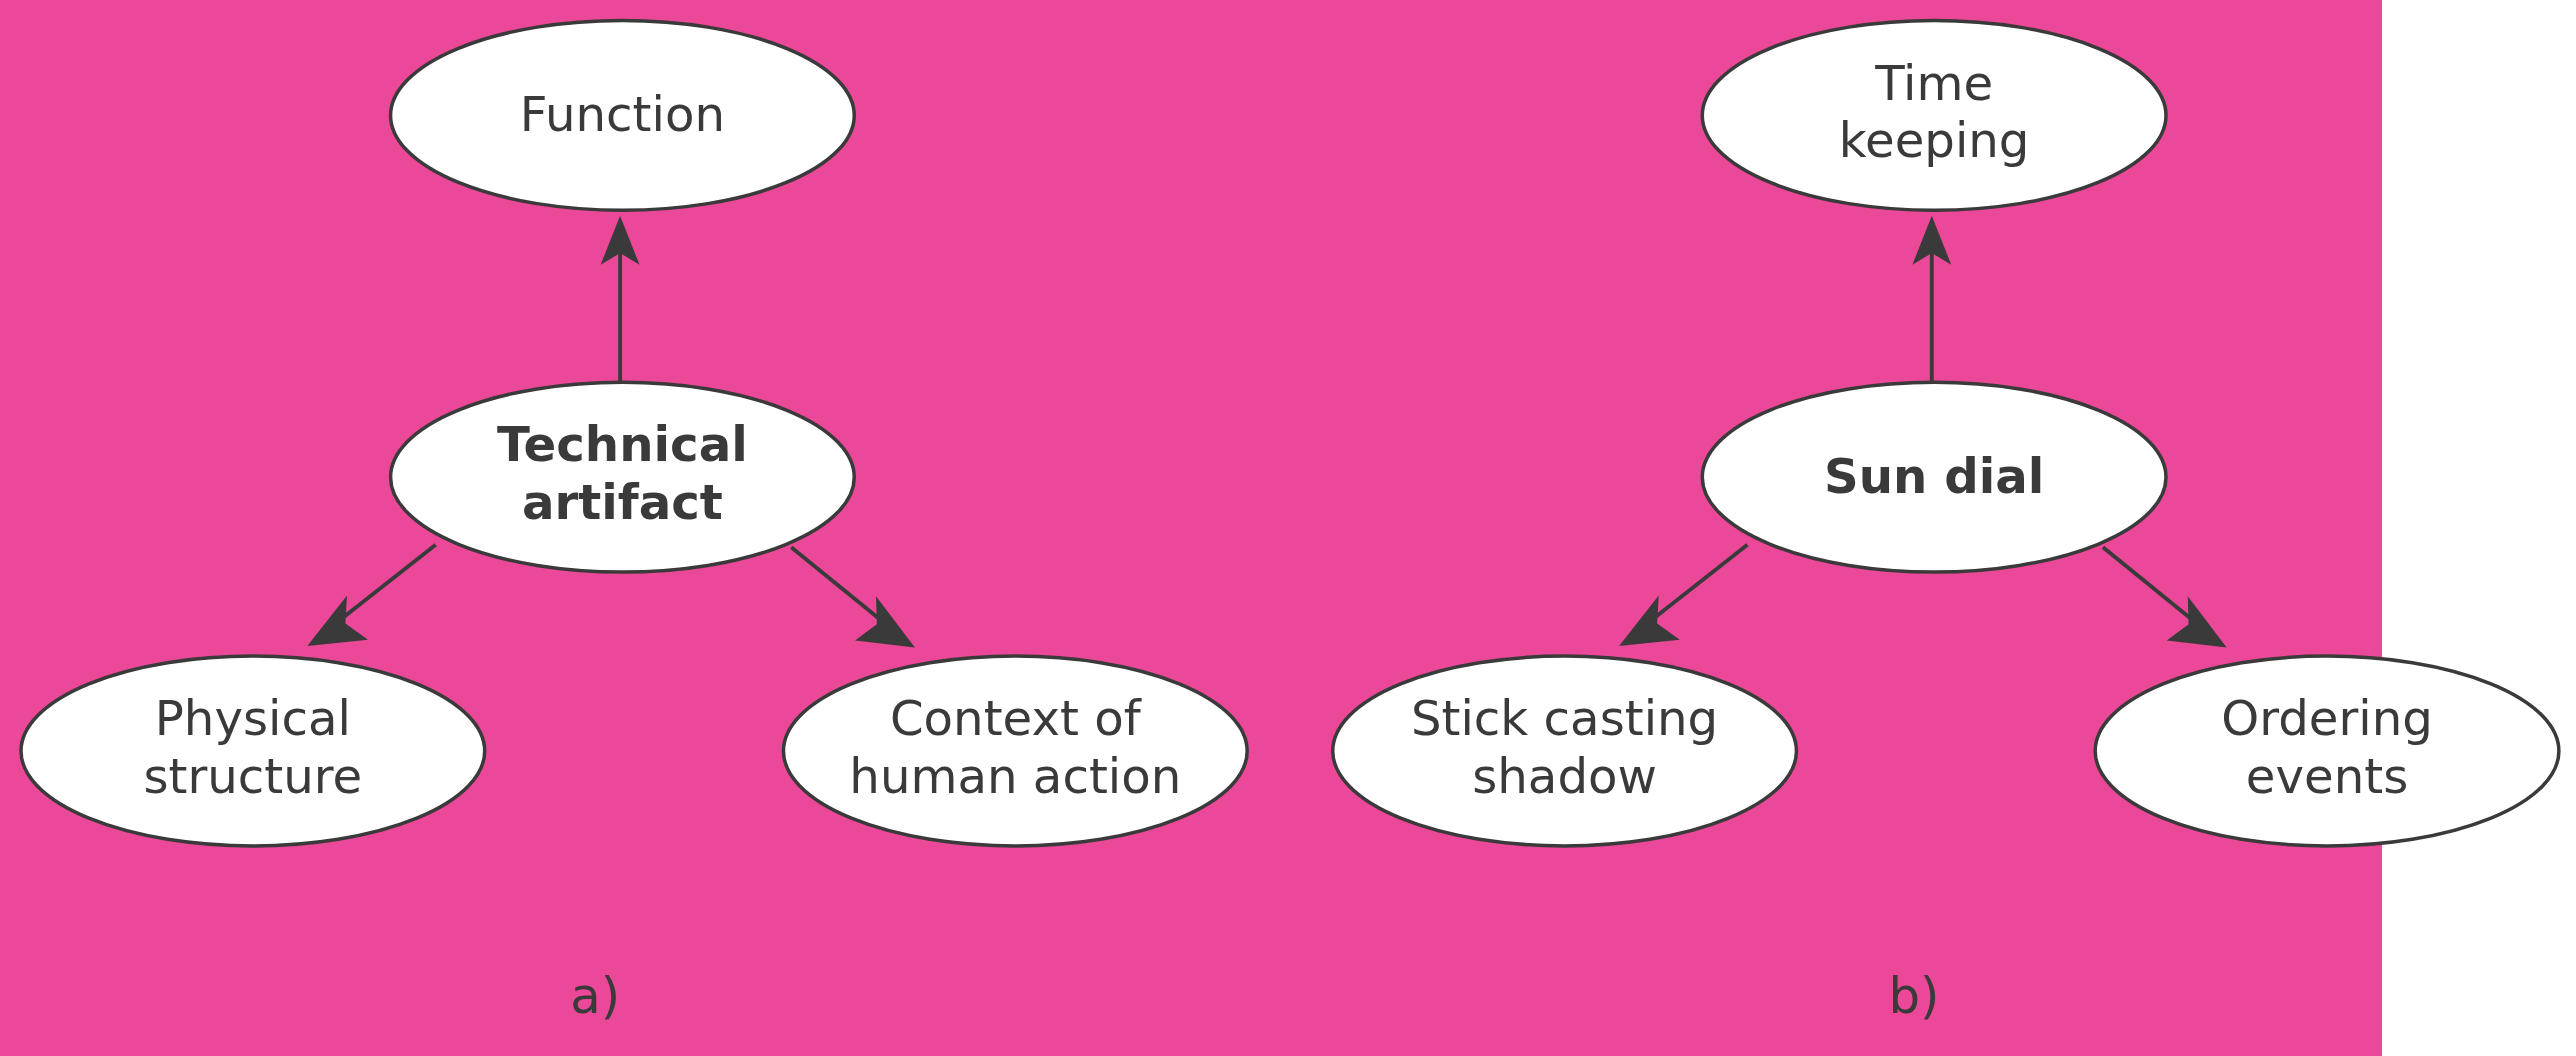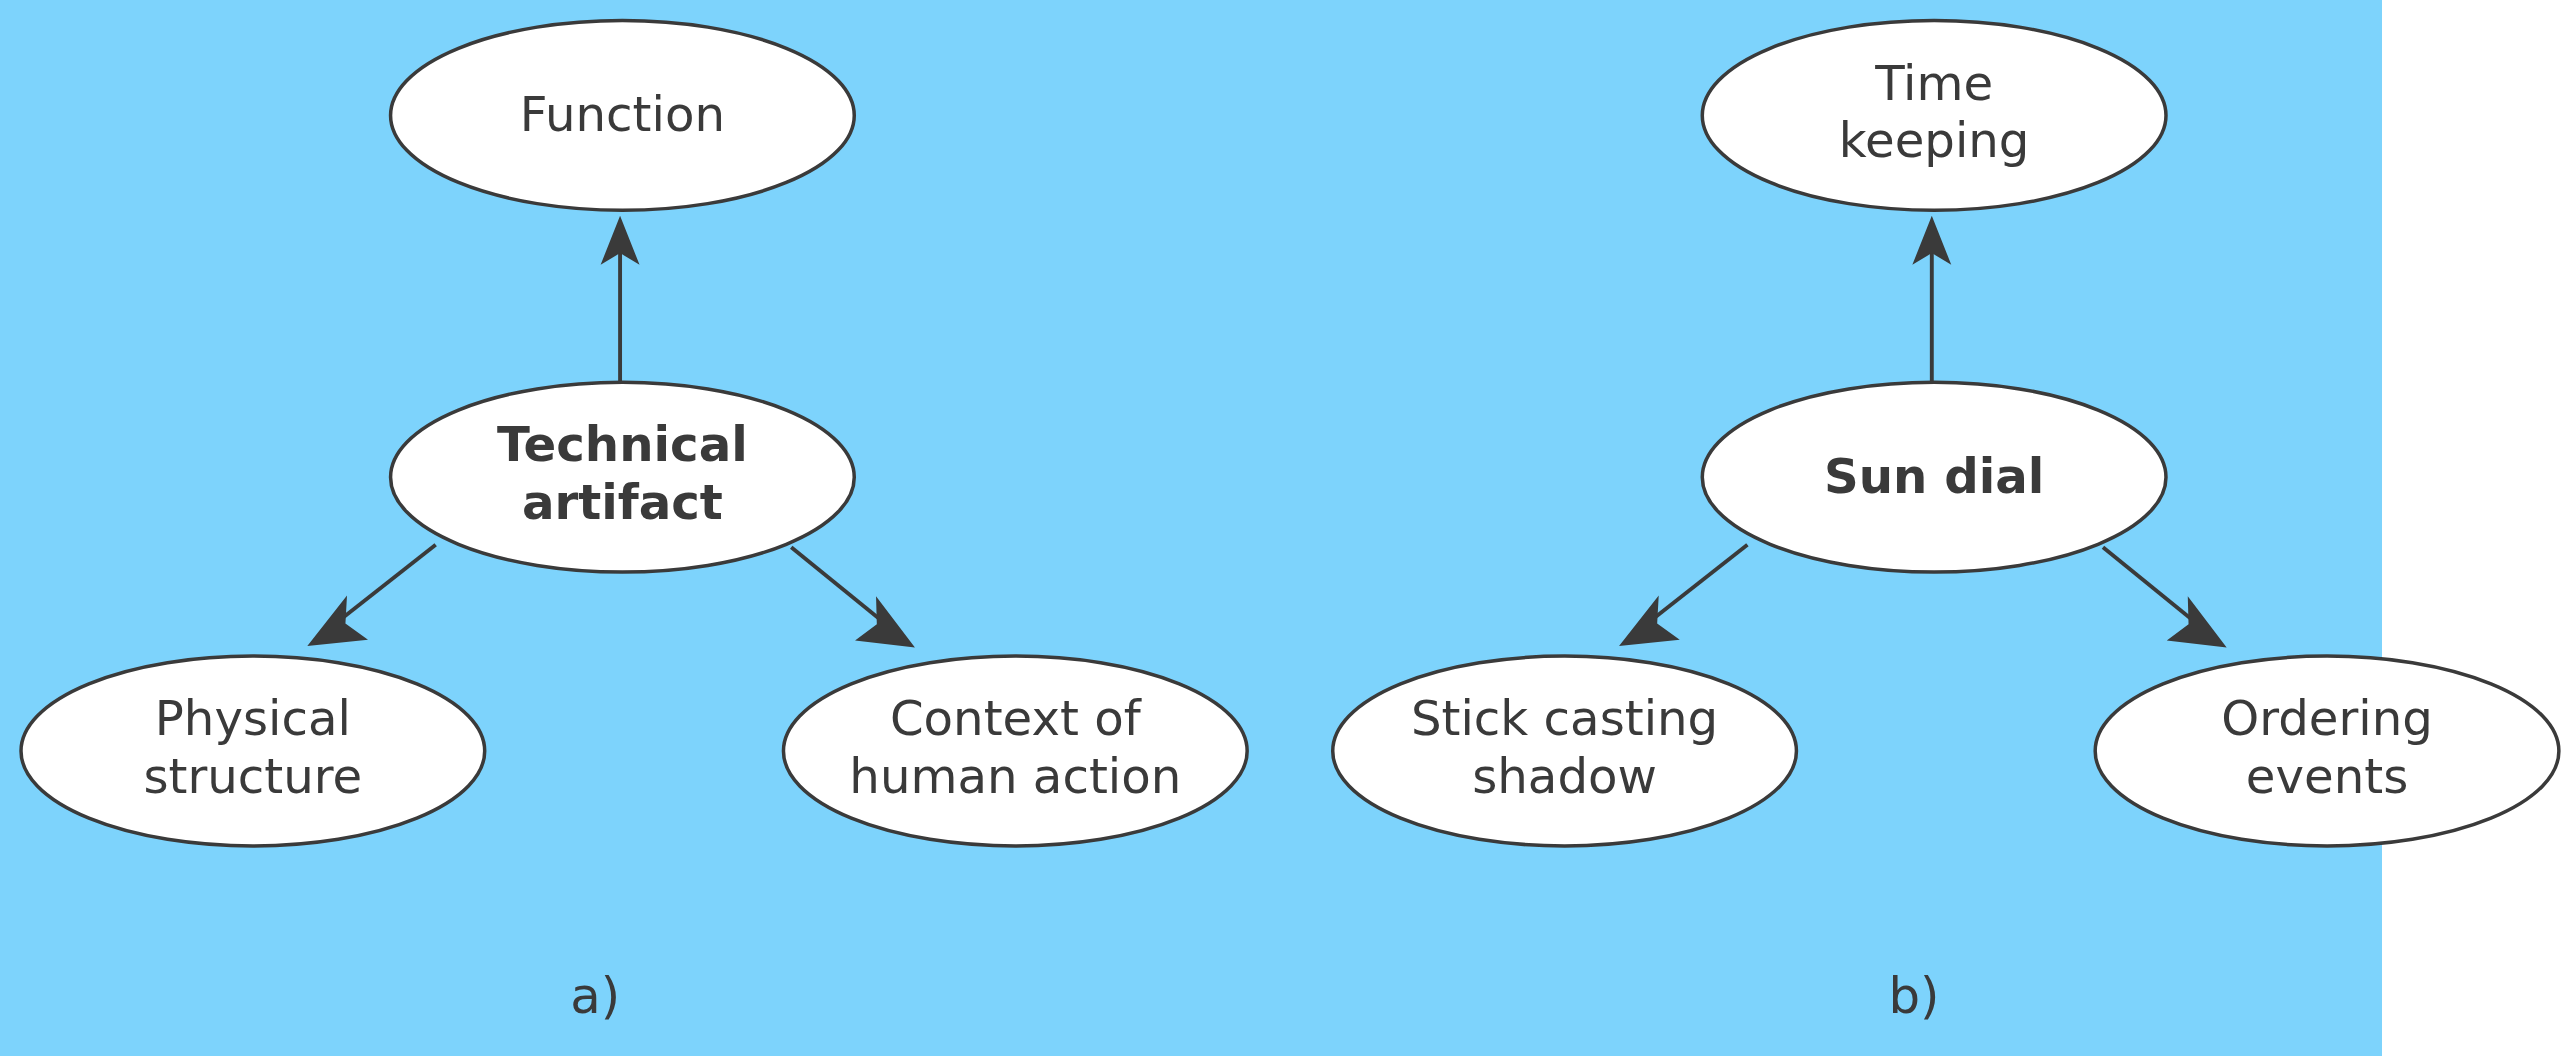--- a/index.html
+++ b/index.html
@@ -10,21 +10,21 @@
   body {
     width: 2576px;
     height: 1057px;
     font-family: "DejaVu Sans", sans-serif;
     overflow: hidden;
   }
   #figure-root {
     position: relative;
     width: 2382px;
     height: 1057px;
-    background: #7dd3fc;
+    background: #ec4899;
   }
   svg#diagram {
     display: block;
     width: 2576px;
     height: 1057px;
   }
   .node-ellipse {
     fill: #ffffff;
     stroke: #3a3a3a;
     stroke-width: 4.5;

